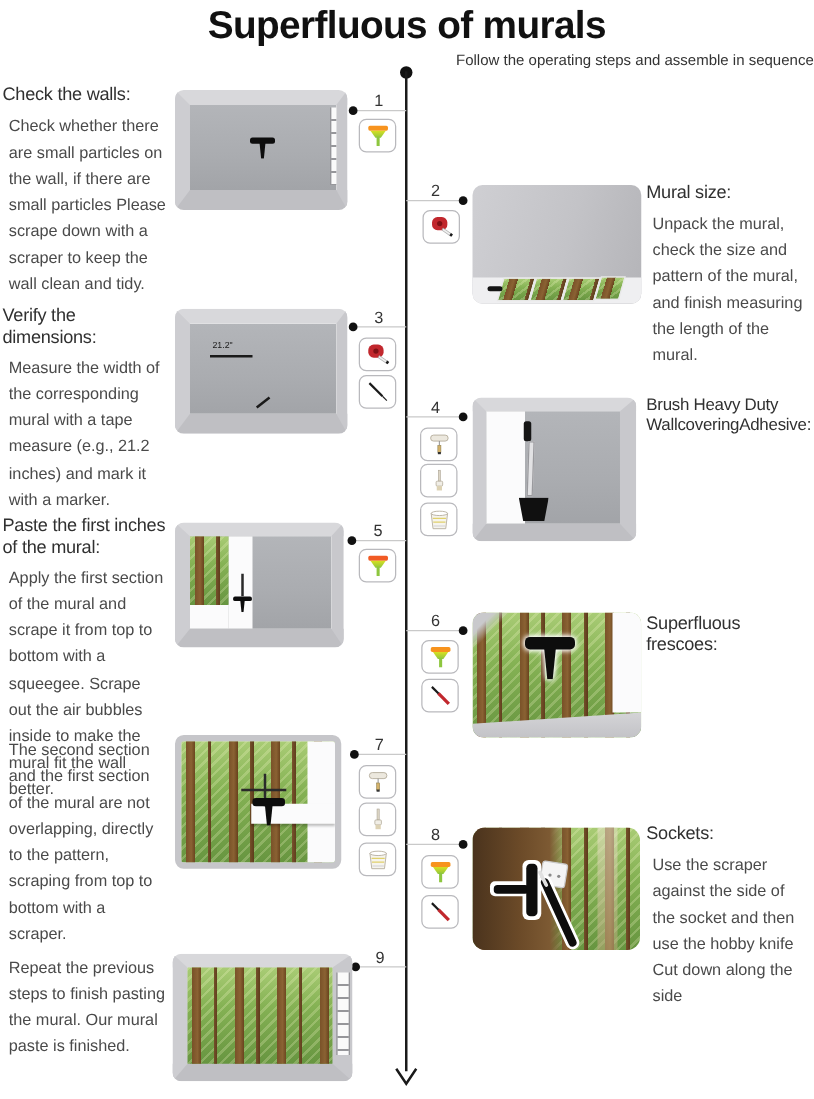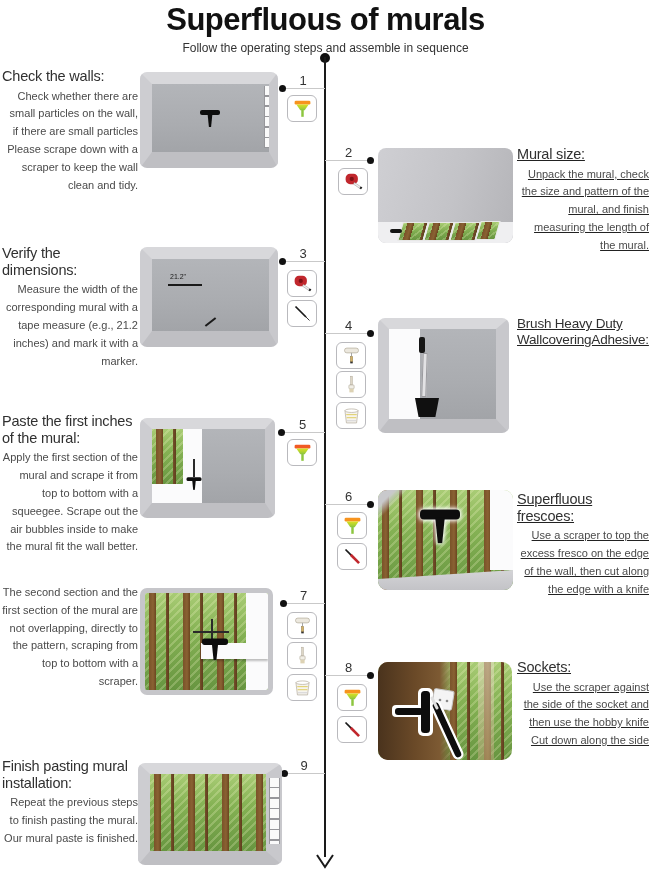--- a/index.html
+++ b/index.html
@@ -1,39 +1,39 @@
 <!DOCTYPE html>
 <html><head>
 <meta charset="utf-8">
 <style>
   html,body{margin:0;padding:0;background:#fff;}
   .canvas{position:relative;width:651px;height:879px;background:#fff;overflow:hidden;
           font-family:"Liberation Sans",sans-serif;color:#222;}
   
   .title{position:absolute;top:2px;left:0;width:651px;text-align:center;
          font-size:31px;font-weight:700;letter-spacing:-0.5px;color:#111;}
-  .subtitle{position:absolute;top:41px;left:0;width:651px;text-align:center;
+  .subtitle{position:absolute;top:41px;left:0;width:651px;text-align:right;
             font-size:12px;color:#333;}
   
   .tline{position:absolute;left:324px;top:57px;width:2px;height:800px;background:#1a1a1a;}
   .tdot{position:absolute;left:320px;top:53px;width:10px;height:10px;border-radius:50%;background:#111;}
   .tarrow{position:absolute;left:315px;top:853px;}
   
   .connector{position:absolute;height:13px;}
   .cline{position:absolute;bottom:0;left:0;right:0;height:1px;background:#c9c9c9;}
   .cdot{position:absolute;bottom:-3px;width:7px;height:7px;border-radius:50%;background:#111;}
   .cdot.l{left:-2px;}
   .cdot.r{right:-2px;}
   .cnum{position:absolute;bottom:1px;width:100%;text-align:center;font-size:13px;color:#333;}
   
   .stext{position:absolute;}
   .stext h3{margin:0 0 3px 0;font-size:14.5px;font-weight:400;color:#303030;line-height:1.15;letter-spacing:-0.2px;}
-  .stext p{margin:0;font-size:11px;color:#4a4a4a;line-height:1.62;text-align:right;}
+  .stext p{margin:5px;font-size:13px;color:#4a4a4a;line-height:1.62;}
   .tl{left:2px;width:136px;}
-  .tr{left:517px;width:132px;text-decoration:underline;}
+  .tr{left:517px;width:132px;}
   
   .iconbox{position:absolute;width:28px;height:25px;border:1px solid #b9b9bd;border-radius:6px;
            background:#fff;display:flex;align-items:center;justify-content:center;}
   
   .scene{position:absolute;}
   .room{box-sizing:border-box;width:100%;height:100%;border-radius:7px;border-style:solid;
         border-color:#d8d8db #c8c8cc #bfbfc3 #cdcdd1;
         background:linear-gradient(180deg,#b3b5b9 0%,#aaacb0 60%,#a2a4a8 100%);position:relative;overflow:visible;}
   .room-in{position:absolute;inset:0;overflow:hidden;}
   .flatwall{width:100%;height:100%;border-radius:8px;overflow:hidden;position:relative;
@@ -148,31 +148,29 @@
   </div>
   <div class="stext tr" style="top:316px">
     <h3 style="font-size:13.5px">Brush Heavy Duty WallcoveringAdhesive:</h3>
   </div>
   <div class="stext tl" style="top:413px">
     <h3>Paste the first inches of the mural:</h3>
     <p>Apply the first section of the mural and scrape it from top to bottom with a squeegee. Scrape out the air bubbles inside to make the mural fit the wall better.</p>
   </div>
   <div class="stext tr" style="top:491px">
     <h3>Superfluous frescoes:</h3>
-    <p>Use a scraper to top the excess fresco on the edge of the wall, then cut along the edge with a knife</p>
   </div>
   <div class="stext tl" style="top:584px">
     <p>The second section and the first section of the mural are not overlapping, directly to the pattern, scraping from top to bottom with a scraper.</p>
   </div>
   <div class="stext tr" style="top:659px">
     <h3>Sockets:</h3>
     <p>Use the scraper against the side of the socket and then use the hobby knife Cut down along the side</p>
   </div>
   <div class="stext tl" style="top:758px">
-    <h3>Finish pasting mural installation:</h3>
     <p>Repeat the previous steps to finish pasting the mural. Our mural paste is finished.</p>
   </div>
 
   <div class="scene" style="left:140px;top:72px;width:138px;height:96px">
     <div class="room" style="border-width:12px 9px 16px 12px">
       <div class="room-in">
         <div class="sqg" style="left:48px;top:26px"></div>
         <div class="ladder" style="right:-6px;top:2px;height:62px"></div>
       </div>
     </div>

